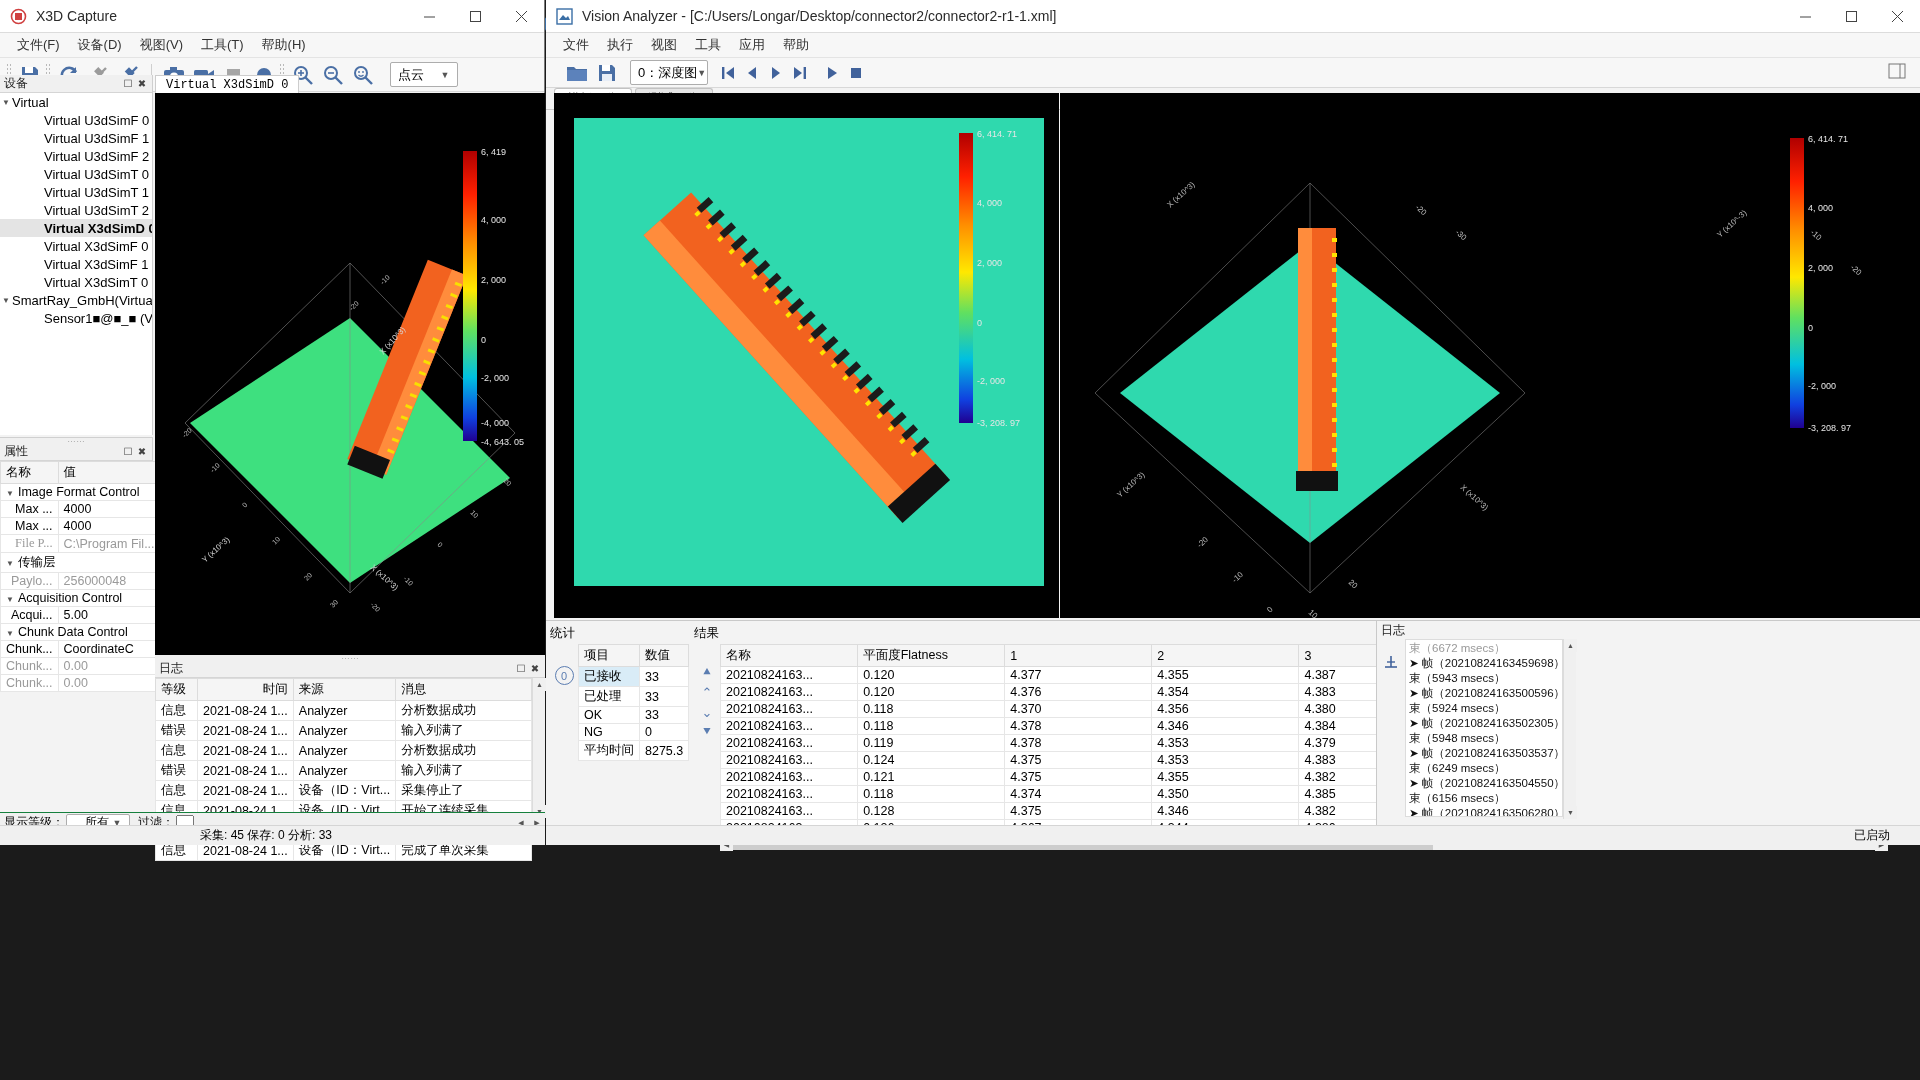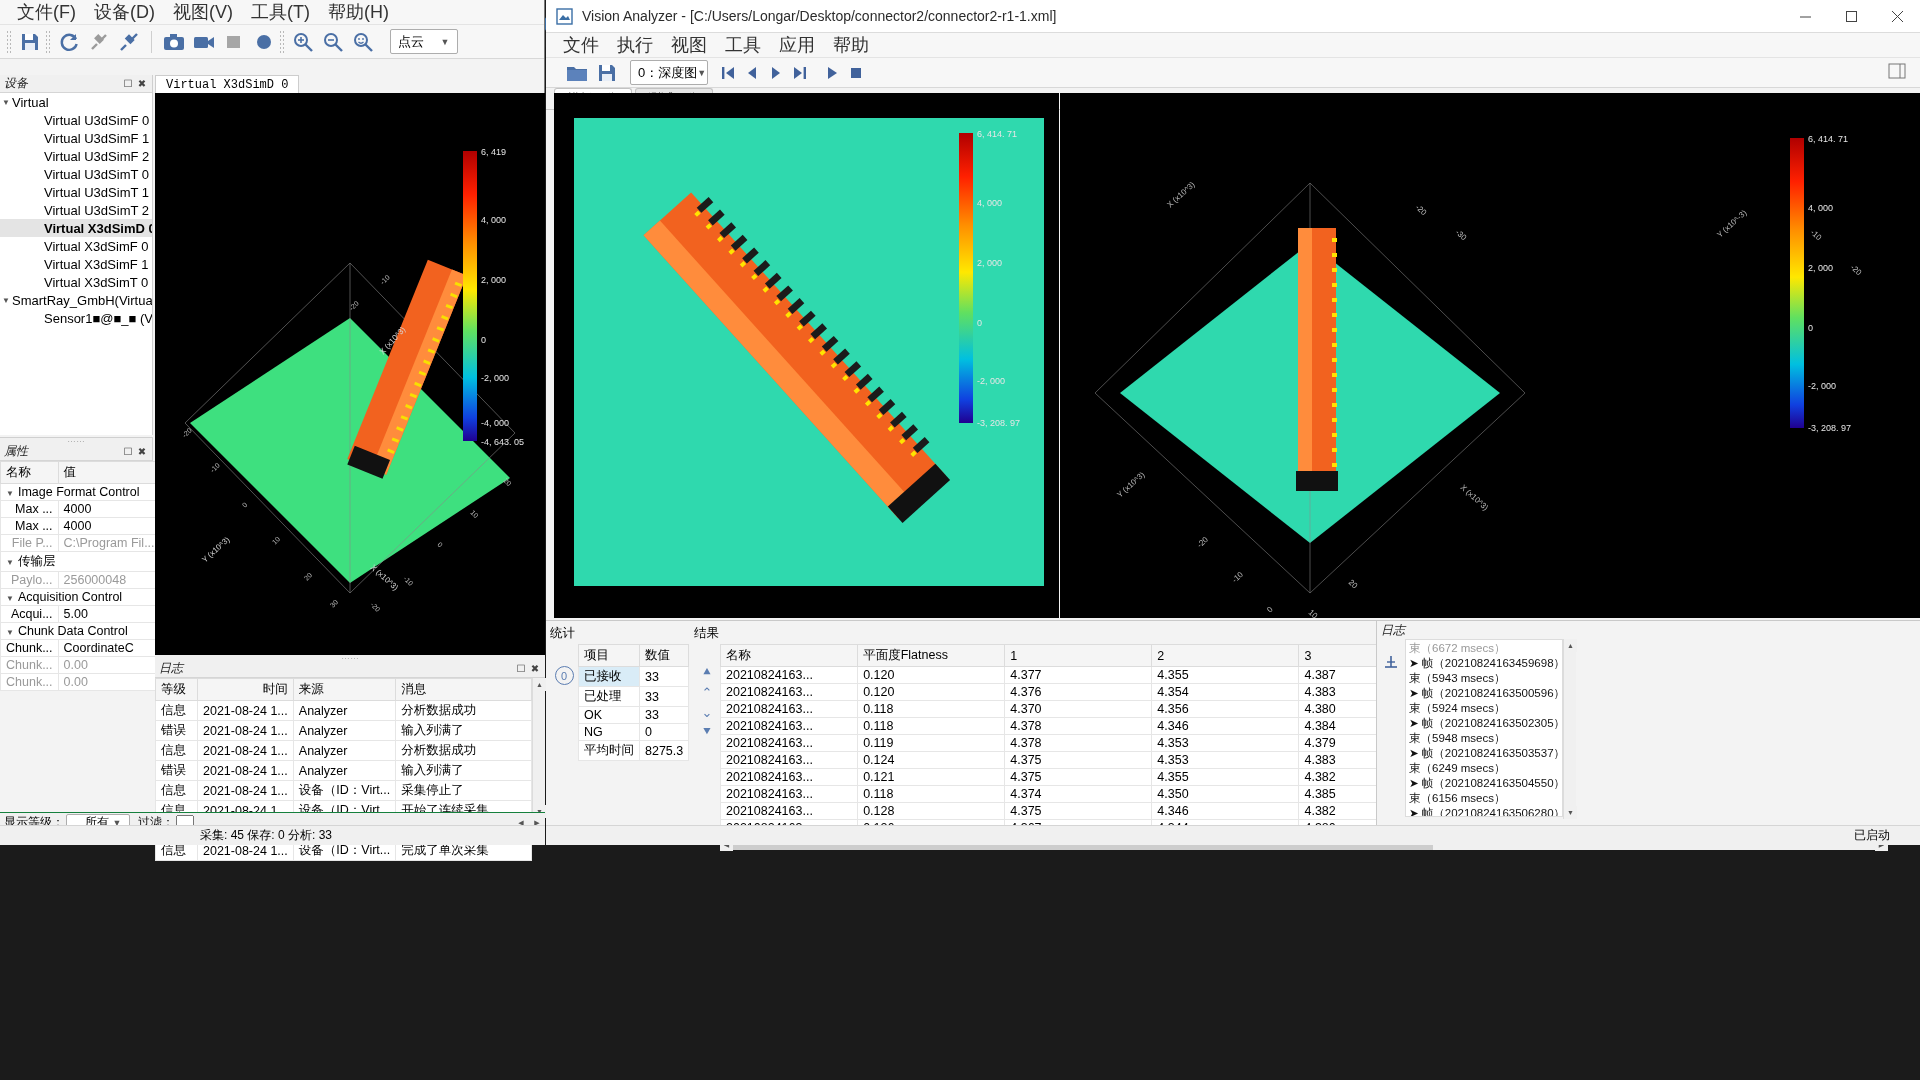--- a/index.html
+++ b/index.html
@@ -18,41 +18,41 @@
     padding-left:10px; font-size:14px; color:#2b2b2b;
   }
   .titlebar .tb-icon { width:17px; height:17px; margin-right:9px; flex:0 0 auto; }
   .titlebar .tb-title { flex:1 1 auto; white-space:nowrap; overflow:hidden; }
   .wbtns { display:flex; height:33px; }
   .wbtn { width:46px; height:33px; display:flex; align-items:center; justify-content:center;
           color:#4a4a4a; font-size:14px; }
 
   .menubar { height:25px; display:flex; align-items:center; background:#f7f7f7;
              border-bottom:1px solid #e4e4e4; padding-left:8px; }
-  .menu-item { padding:2px 9px; font-size:18px; color:#333; }
+  .menu-item { padding:2px 9px; font-size:13px; color:#333; }
 
   .toolbar { display:flex; align-items:center; background:#f7f7f7; padding:0 6px;
              border-bottom:1px solid #d8d8d8; }
   .tb-sep { width:1px; height:22px; background:#cfcfcf; margin:0 7px; }
   .tb-grip { width:6px; height:24px; margin-right:3px;
      background-image:radial-gradient(#b9b9b9 1px, transparent 1px);
      background-size:3px 4px; }
   .tbtn { width:30px; height:30px; display:flex; align-items:center; justify-content:center; }
   .ico { width:22px; height:22px; display:block; }
 
   .combo { height:25px; min-width:64px; border:1px solid #adadad; background:#fff;
            display:flex; align-items:center; padding:0 4px 0 7px; font-size:13px;
            border-radius:2px; }
   .combo .lbl { flex:1 1 auto; white-space:nowrap; }
   .combo .arrow { width:16px; text-align:center; color:#555; font-size:9px; }
 
   
   .panel-hdr { height:18px; background:#f0f0f0; border-bottom:1px solid #d5d5d5;
                display:flex; align-items:center; padding:0 4px; font-size:12px; color:#222; }
-  .panel-hdr .ttl { flex:1 1 auto;font-style:italic; }
+  .panel-hdr .ttl { flex:1 1 auto; }
   .panel-hdr .pbtn { width:12px; height:12px; margin-left:2px; font-size:10px; line-height:11px;
                      text-align:center; color:#444; }
 
   .tree { background:#fff; overflow:hidden; font-size:13px; }
   .tnode { height:18px; display:flex; align-items:center; white-space:nowrap; }
   .tnode.sel { background:#e4e4e4; font-weight:bold; }
   .tcar { width:12px; text-align:center; font-size:8px; color:#555; flex:0 0 12px; }
 
   table.grid { border-collapse:collapse; width:100%; font-size:12.5px; background:#fff; }
   table.grid th { background:#f5f5f5; border:1px solid #dcdcdc; font-weight:normal;
@@ -105,20 +105,47 @@
               color:#e8e8e8; }
 
   .cellsel { outline:2px solid #f0a000; background:#ffe9b0 !important; }
   .logtxt { font-size:11.5px; color:#111; white-space:nowrap; }
 </style>
 </head>
 <body>
 
 <div class="app" id="x3d">
 
+  <div class="titlebar">
+    <span class="tb-icon">
+      <svg width="17" height="17" viewBox="0 0 17 17">
+          <circle cx="8.5" cy="8.5" r="7" fill="none" stroke="#d04040" stroke-width="1.6"></circle>
+          <rect x="5" y="5" width="7" height="7" fill="#d04040"></rect>
+        </svg>
+    </span>
+    <span class="tb-title">X3D Capture</span>
+    <div class="wbtns">
+      <div class="wbtn">
+          <svg width="11" height="11">
+            <line x1="0" y1="6" x2="11" y2="6" stroke="#444" stroke-width="1"></line>
+          </svg>
+        </div>
+      <div class="wbtn">
+          <svg width="11" height="11">
+            <rect x="0.5" y="0.5" width="10" height="10" fill="none" stroke="#444"></rect>
+          </svg>
+        </div>
+      <div class="wbtn close">
+          <svg width="11" height="11">
+            <line x1="0" y1="0" x2="11" y2="11" stroke="#444"></line>
+            <line x1="11" y1="0" x2="0" y2="11" stroke="#444"></line>
+          </svg>
+        </div>
+    </div>
+  </div>
 
   <div class="menubar">
     <div class="menu-item">文件(F)</div>
     <div class="menu-item">设备(D)</div>
     <div class="menu-item">视图(V)</div>
     <div class="menu-item">工具(T)</div>
     <div class="menu-item">帮助(H)</div>
   </div>
 
   <div class="toolbar" style="height:34px;">
@@ -293,21 +320,21 @@
           </tr>
           <tr>
             <td style="text-align: right;">Max ...</td>
             <td>4000</td>
           </tr>
           <tr>
             <td style="text-align: right;">Max ...</td>
             <td>4000</td>
           </tr>
           <tr>
-            <td class="prop-dim" style="text-align: right;">File P...</td>
+            <td class="prop-dim" style="text-align: right; font-family: Liberation Serif, serif;">File P...</td>
             <td class="prop-dim">C:\Program Fil...</td>
           </tr>
           <tr>
             <td colspan="2"><span style="font-size:8px;color:#555;margin-right:4px;">▼</span><span>传输层</span></td>
           </tr>
           <tr>
             <td class="prop-dim" style="text-align: right;">Paylo...</td>
             <td class="prop-dim">256000048</td>
           </tr>
           <tr>

